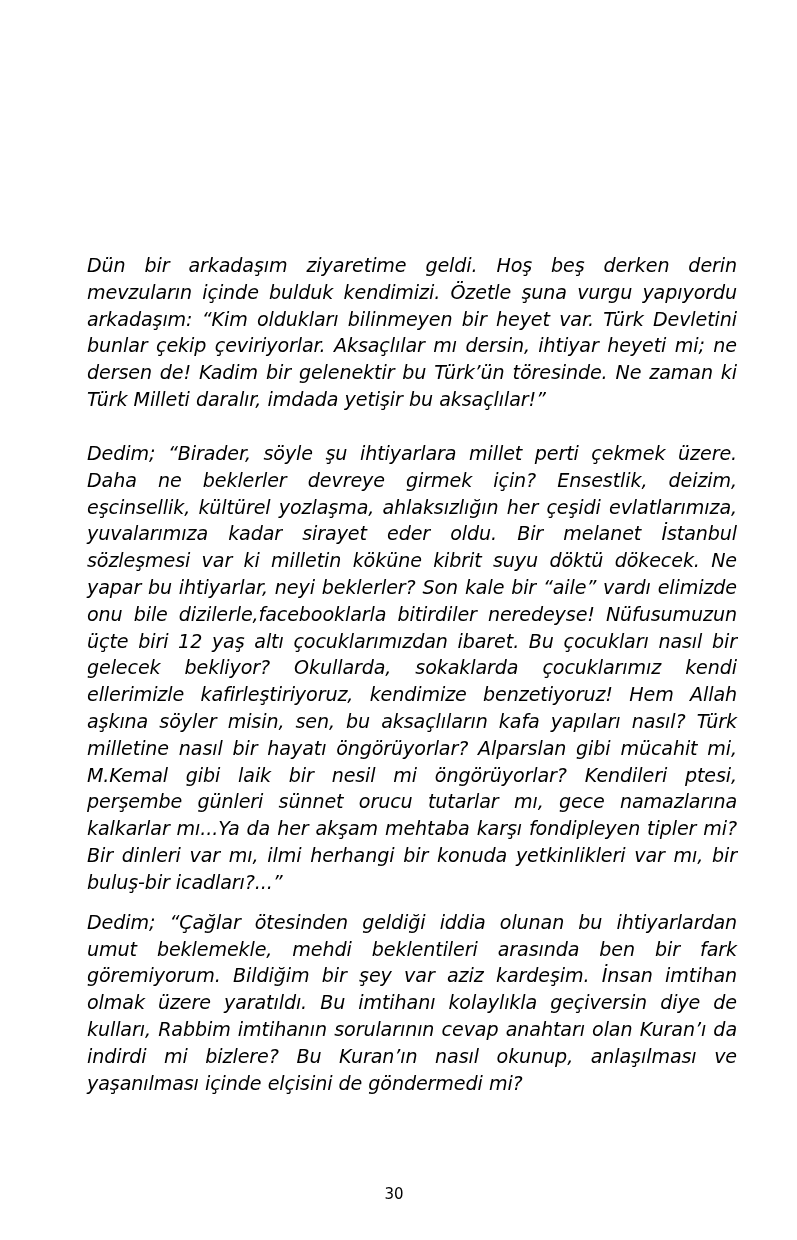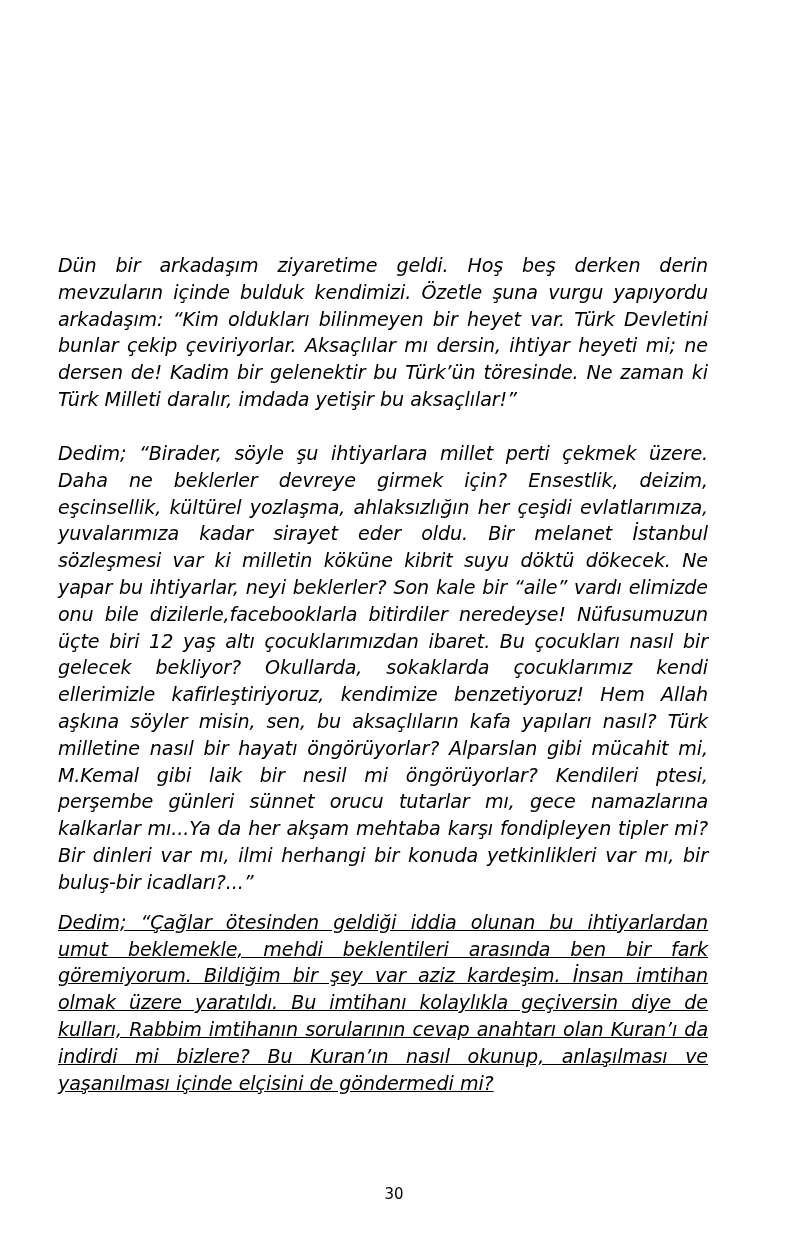--- a/index.html
+++ b/index.html
@@ -18,37 +18,36 @@
   .page {
     position: absolute;
     top: 0;
     left: 0;
     width: 797px;
     height: 1240px;
     box-sizing: border-box;
   }
   .content {
     position: absolute;
-    left: 58px;
+    left: 87px;
     top: 253px;
     width: 650px;
   }
   .para {
     font-style: italic;
     font-size: 19.1px;
     line-height: 1.405;
     text-align: justify;
     text-justify: inter-word;
     margin: 0 0 13px 0;
     letter-spacing: -0.1px;
     word-spacing: 0.2px;
   }
   .para:last-child {
     margin-bottom: 16px;
-    text-decoration: underline;
   }
   .para-tight {
     word-spacing: 0px;
     margin-top: 27px;
   }
   .page-number {
     position: absolute;
     left: 0;
     top: 1185px;
     width: 788px;

